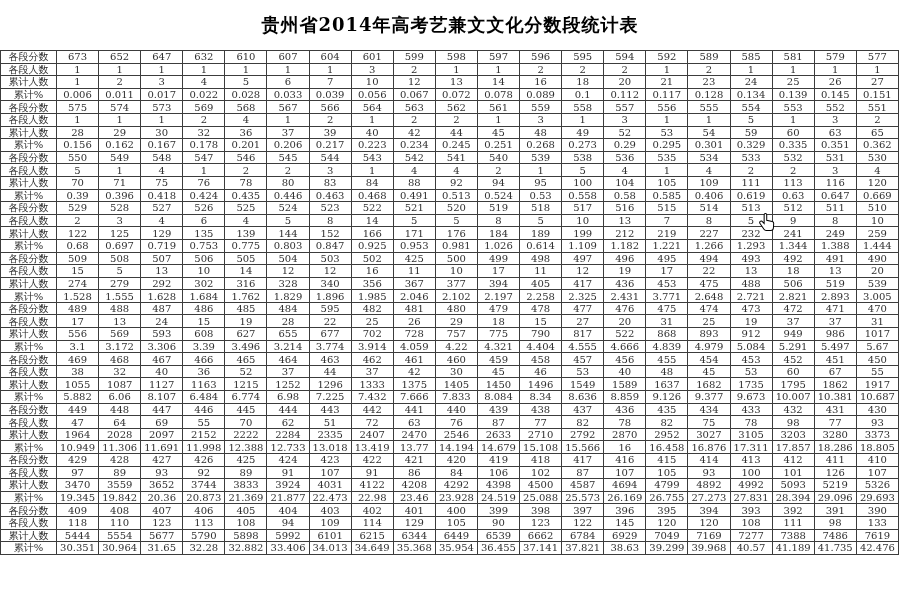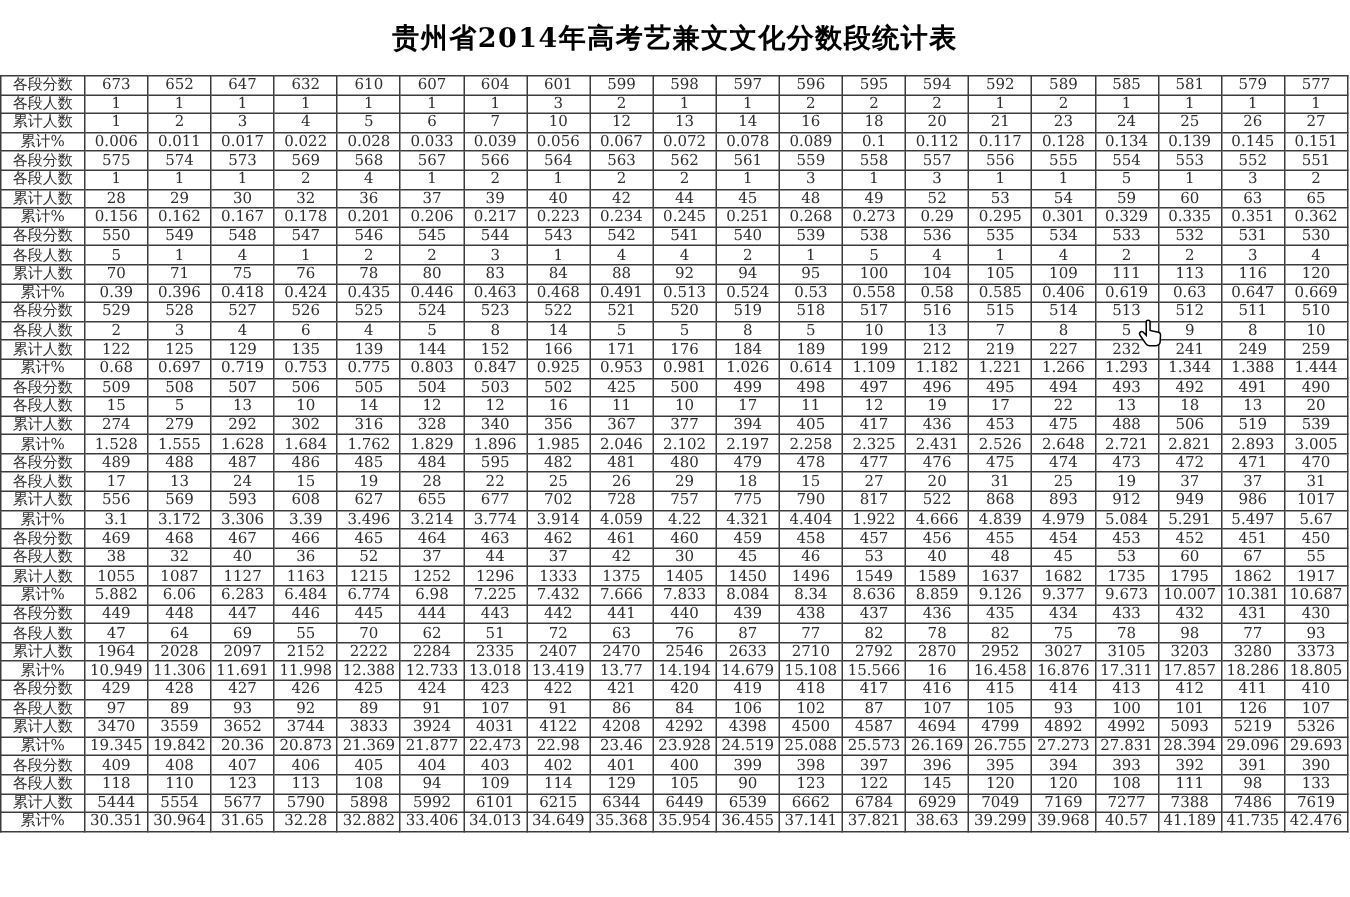--- a/index.html
+++ b/index.html
@@ -476,21 +476,21 @@
         <td>1.762</td>
         <td>1.829</td>
         <td>1.896</td>
         <td>1.985</td>
         <td>2.046</td>
         <td>2.102</td>
         <td>2.197</td>
         <td>2.258</td>
         <td>2.325</td>
         <td>2.431</td>
-        <td>2.526</td>
+        <td>3.771</td>
         <td>2.648</td>
         <td>2.721</td>
         <td>2.821</td>
         <td>2.893</td>
         <td>3.005</td>
       </tr>
       <tr>
         <td class="rowlabel">各段分数</td>
         <td>489</td>
         <td>488</td>
@@ -566,21 +566,21 @@
         <td>3.306</td>
         <td>3.39</td>
         <td>3.496</td>
         <td>3.214</td>
         <td>3.774</td>
         <td>3.914</td>
         <td>4.059</td>
         <td>4.22</td>
         <td>4.321</td>
         <td>4.404</td>
-        <td>1.922</td>
+        <td>4.555</td>
         <td>4.666</td>
         <td>4.839</td>
         <td>4.979</td>
         <td>5.084</td>
         <td>5.291</td>
         <td>5.497</td>
         <td>5.67</td>
       </tr>
       <tr>
         <td class="rowlabel">各段分数</td>
@@ -648,21 +648,21 @@
         <td>1682</td>
         <td>1735</td>
         <td>1795</td>
         <td>1862</td>
         <td>1917</td>
       </tr>
       <tr>
         <td class="rowlabel">累计%</td>
         <td>5.882</td>
         <td>6.06</td>
-        <td>6.283</td>
+        <td>8.107</td>
         <td>6.484</td>
         <td>6.774</td>
         <td>6.98</td>
         <td>7.225</td>
         <td>7.432</td>
         <td>7.666</td>
         <td>7.833</td>
         <td>8.084</td>
         <td>8.34</td>
         <td>8.636</td>

